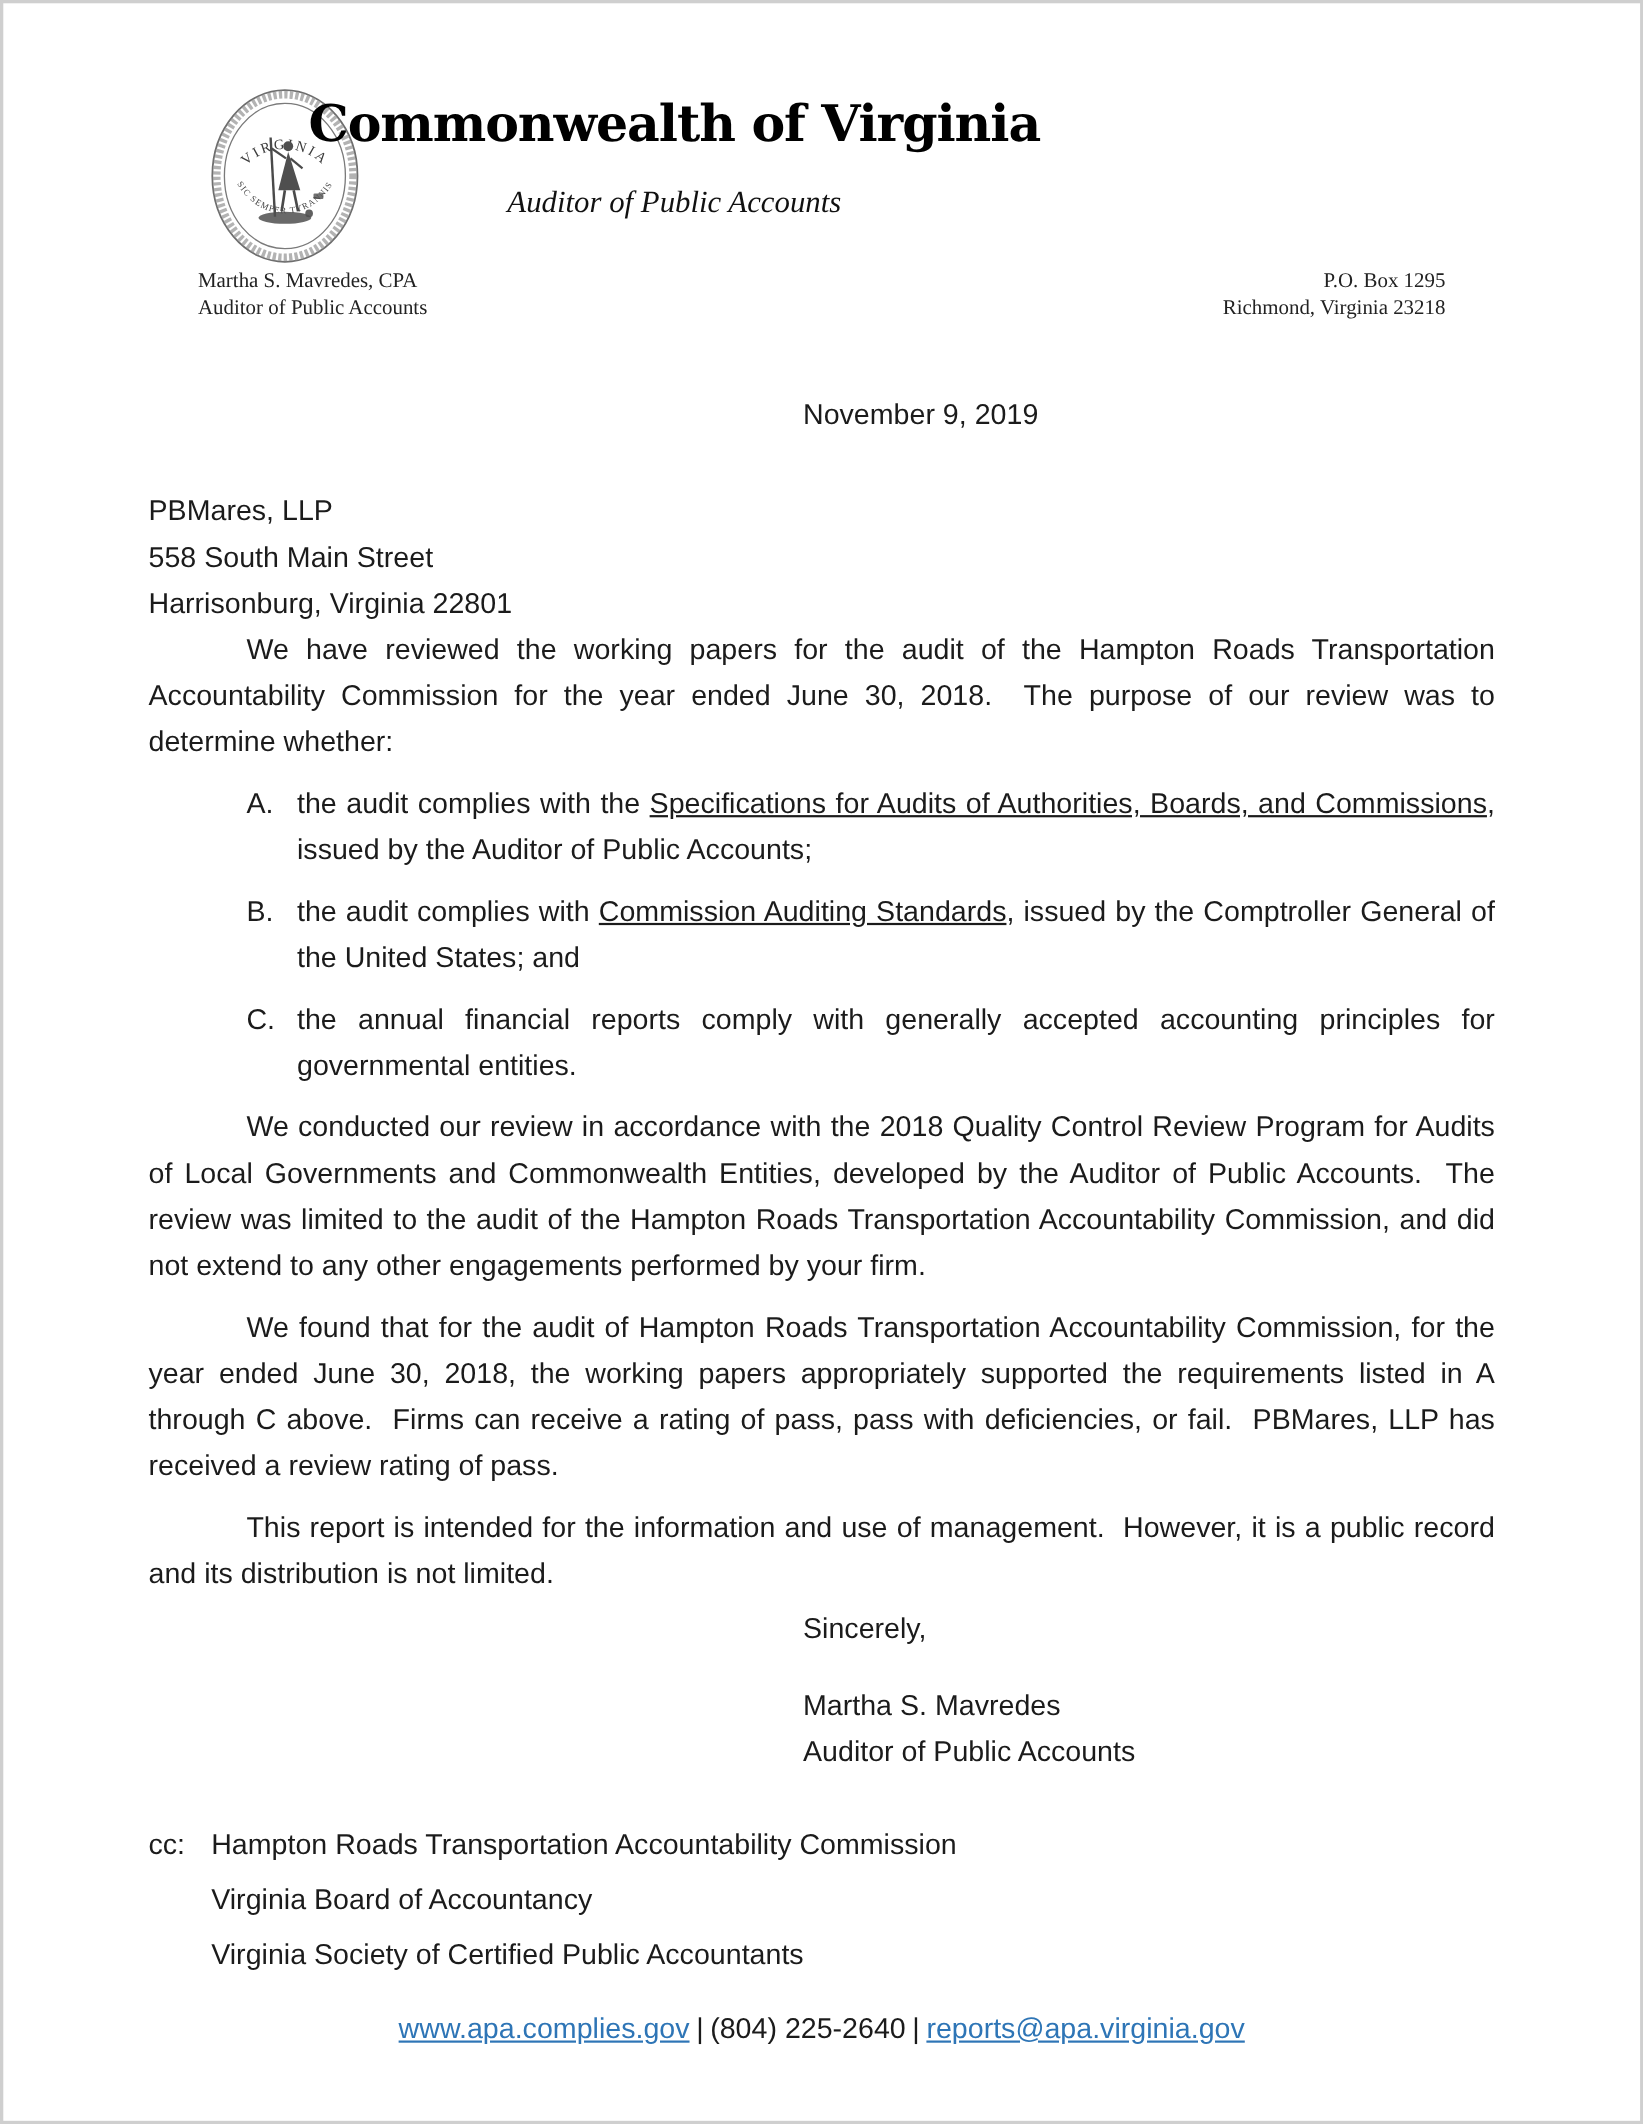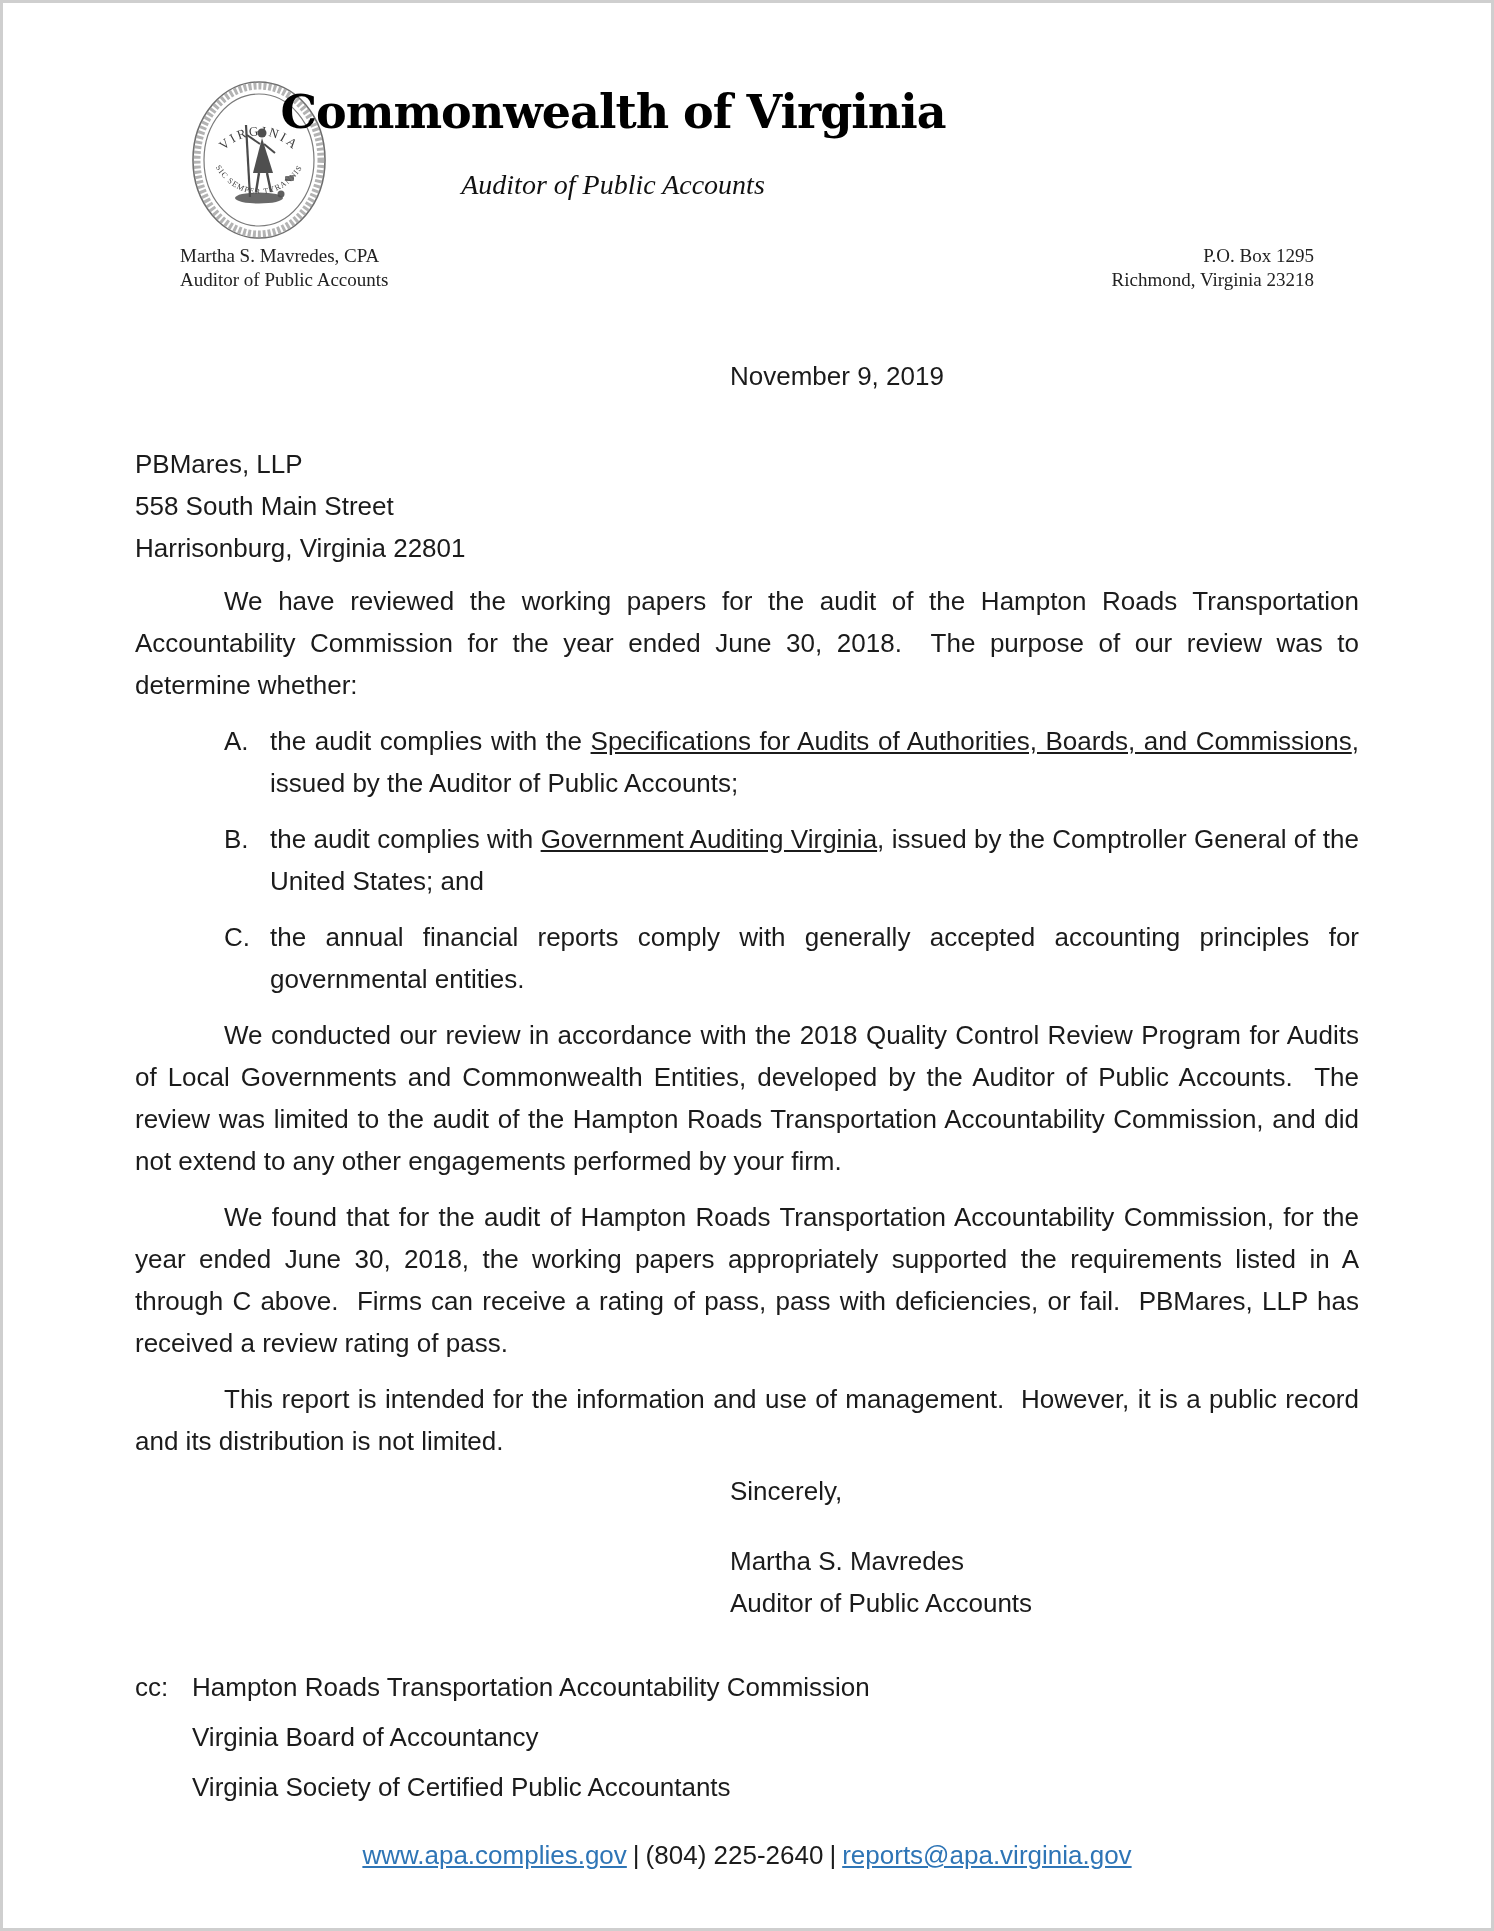--- a/index.html
+++ b/index.html
@@ -34,21 +34,21 @@
     font-size:19px; line-height:24px; color:#222;
   }
   .lh-left  { left:177px; text-align:left; }
   .lh-right { right:177px; text-align:right; }
   
   .content { padding: 0 132px; font-size: 26px; line-height: 42px; }
   .date { margin-top: 42px; padding-left: 595px; }
   .recipient { margin-top: 46px; }
   .para { margin:0; text-align: justify; white-space: pre-wrap; }
   .indent { text-indent: 89px; }
-  .p1 { margin-top: 11px; }
+  .p1 { }
   .pgap { margin-top: 14px; }
   .li { position: relative; margin-top: 14px; padding-left: 135px; text-align: justify; }
   .li .mk { position:absolute; left:89px; top:0; }
   .uline { text-decoration: underline; }
   .closing-block { margin-top: 8px; padding-left: 595px; }
   .sig-names { margin-top: 28px; }
   .cc { display:flex; margin-top: 38px; line-height: 50px; }
   .cc-label { width: 57px; flex: none; }
   .pagefooter { margin-top: 22px; text-align: center; font-size: 26px; }
   a.flink { color: #2E75B6; text-decoration: underline; cursor: pointer; }
@@ -118,21 +118,21 @@
 
     <p class="para indent p1">We have reviewed the working papers for the audit of the Hampton Roads Transportation Accountability Commission for the year ended June 30, 2018.  The purpose of our review was to determine whether:</p>
 
     <div class="li">
       <span class="mk">A.</span>
       <span>the audit complies with the </span><span class="uline">Specifications for Audits of Authorities, Boards, and Commissions</span><span>, issued by the Auditor of Public Accounts;</span>
     </div>
 
     <div class="li">
       <span class="mk">B.</span>
-      <span>the audit complies with </span><span class="uline">Government Auditing Virginia</span><span>, issued by the Comptroller General of the United States; and</span>
+      <span>the audit complies with </span><span class="uline">Commission Auditing Standards</span><span>, issued by the Comptroller General of the United States; and</span>
     </div>
 
     <div class="li">
       <span class="mk">C.</span>
       <span>the annual financial reports comply with generally accepted accounting principles for governmental entities.</span>
     </div>
 
     <p class="para indent pgap">We conducted our review in accordance with the 2018 Quality Control Review Program for Audits of Local Governments and Commonwealth Entities, developed by the Auditor of Public Accounts.  The review was limited to the audit of the Hampton Roads Transportation Accountability Commission, and did not extend to any other engagements performed by your firm.</p>
 
     <p class="para indent pgap">We found that for the audit of Hampton Roads Transportation Accountability Commission, for the year ended June 30, 2018, the working papers appropriately supported the requirements listed in A through C above.  Firms can receive a rating of pass, pass with deficiencies, or fail.  PBMares, LLP has received a review rating of pass.</p>

